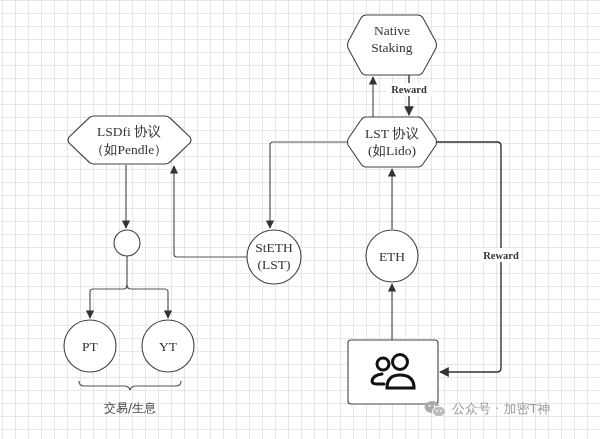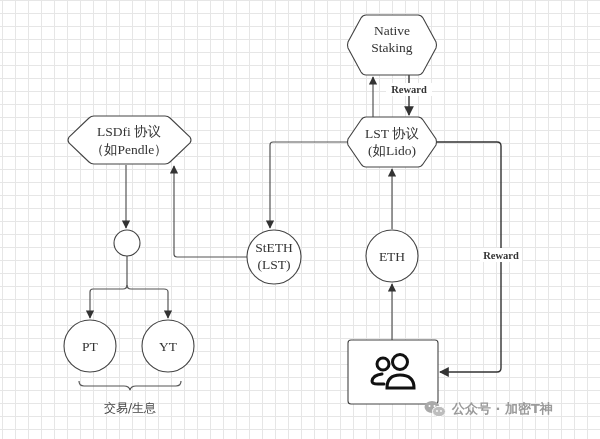--- a/index.html
+++ b/index.html
@@ -16,21 +16,21 @@
     #diagram { position: absolute; left: 0; top: 0; }
     .node-text { font-family: "Liberation Serif", "DejaVu Serif", serif; font-size: 13.5px; fill: #333; }
     .edge-label { font-family: "Liberation Serif", "DejaVu Serif", serif; font-size: 10.5px; font-weight: bold; fill: #333; }
     .caption { font-family: "DejaVu Sans", "Liberation Sans", sans-serif; font-size: 12px; fill: #444; }
     .shape { fill: #ffffff; stroke: #444; stroke-width: 1.1; }
     .edge { fill: none; stroke: #555; stroke-width: 1.2; }
     .edge-dark { fill: none; stroke: #333; stroke-width: 1.4; }
     .watermark {
       position: absolute; left: 424px; top: 400px;
       display: flex; align-items: center; gap: 6px;
-      font-family: "DejaVu Sans", "Liberation Sans", sans-serif; font-size: 13px; color: #9a9a9a; font-weight: bold;
+      font-family: "DejaVu Sans", "Liberation Sans", sans-serif; font-size: 13px; color: #9a9a9a;
     }
   </style>
 </head>
 <body>
 
 <svg id="diagram" width="600" height="439" viewBox="0 0 600 439">
   <defs>
     <marker id="arrow" viewBox="0 0 10 10" refX="9" refY="5" markerWidth="7" markerHeight="7" orient="auto-start-reverse">
       <path d="M0,0 L10,5 L0,10 z" fill="#333"></path>
     </marker>

